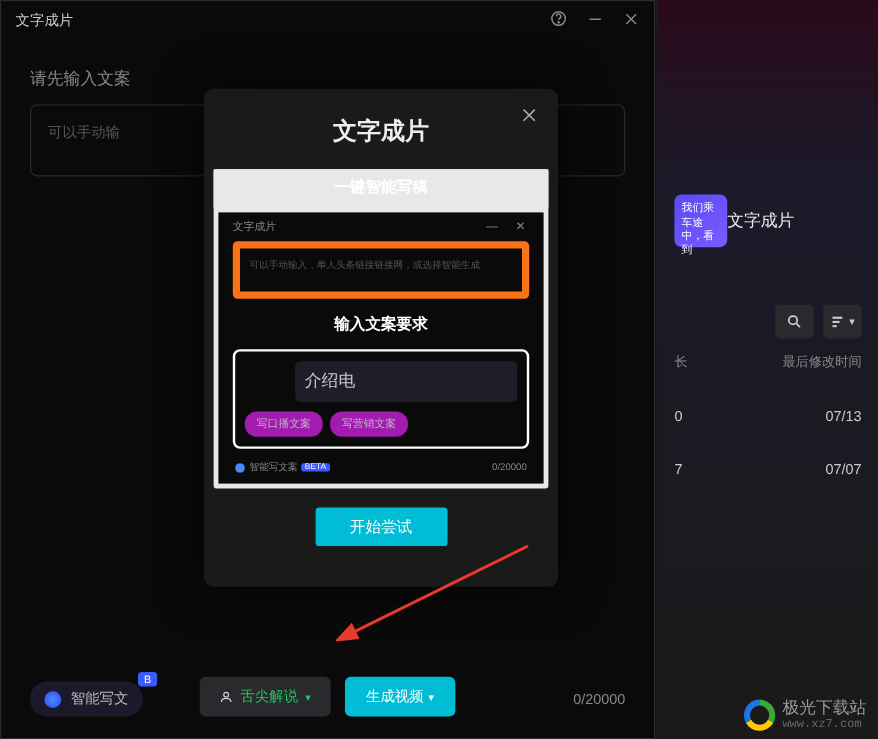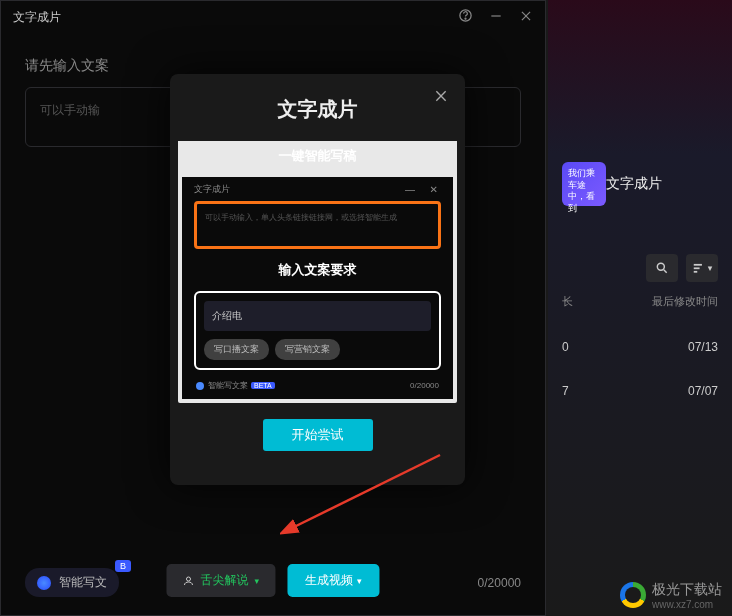--- a/index.html
+++ b/index.html
@@ -46,39 +46,39 @@
 .modal { position: absolute; top: 74px; left: 170px; width: 295px; background: #1a1a1a; border-radius: 8px; padding-bottom: 18px; box-shadow: 0 0 40px rgba(0,0,0,0.8); }
 .modal-title { color: #eee; font-size: 20px; font-weight: bold; text-align: center; padding: 22px 0 18px; }
 .modal-close { position: absolute; top: 14px; right: 16px; color: #aaa; font-size: 18px; cursor: pointer; }
 
 .preview-img { margin: 0 8px 14px; background: #e8e8e8; border-radius: 2px; padding: 4px; }
 .preview-inner { background: #0a0a0a; padding: 4px 4px 8px; }
 .preview-header1 { color: #fff; font-size: 13px; font-weight: bold; text-align: center; padding: 6px 0 8px; background: #e8e8e8; margin: -4px -4px 4px; }
 .preview-title { height: 16px; display: flex; align-items: center; padding: 0 8px; color: #888; font-size: 9px; }
 .preview-title .dots { margin-left: auto; letter-spacing: 3px; font-size:10px;}
 .preview-prompt { color: #aaa; font-size: 10px; padding: 8px 12px 4px; }
-.preview-textarea { margin: 4px 8px; border: 3px solid #f97316; border-radius: 4px; padding: 8px; color: #555; font-size: 8px; height: 48px; }
+.preview-textarea { margin: 4px 8px; border: 6px solid #f97316; border-radius: 4px; padding: 8px; color: #555; font-size: 8px; height: 48px; }
 .preview-header2 { color: #fff; font-size: 13px; font-weight: bold; text-align: center; padding: 8px 0; }
 .preview-highlight { margin: 4px 8px 6px; border: 2.5px solid #fff; border-radius: 6px; padding: 8px; }
-.preview-input { background: #1e1e2a; border-radius: 4px; padding: 8px; color: #ccc; font-size: 10px; margin-bottom: 8px; }
+.preview-input { background: #1e1e2a; border-radius: 4px; padding: 8px; color: #ccc; font-size: 14px; margin-bottom: 8px; margin-left: 42px; }
 .preview-chips { display: flex; gap: 6px; }
-.chip { background: #404040; border-radius: 10px; padding: 4px 10px; color: #bbb; font-size: 9px; }
+.chip { background: #a21caf; border-radius: 10px; padding: 4px 10px; color: #bbb; font-size: 9px; }
 .preview-footer { display: flex; align-items: center; padding: 4px 10px 0; color: #888; font-size: 8px; }
 .preview-footer .tag { background: #3b5aff; color: #fff; font-size: 7px; padding: 0 3px; border-radius: 2px; margin-left: 3px; }
 .preview-footer .pcounter { margin-left: auto; }
 
 .start-btn { display: block; width: 110px; margin: 16px auto; background: #00bcd4; color: #fff; text-align: center; padding: 7px 0; border-radius: 3px; font-size: 13px; cursor: pointer; }
 
 .red-arrow { position: absolute; pointer-events: none; }
 
 .watermark { position: absolute; bottom: 6px; right: 10px; display: flex; align-items: center; gap: 6px; }
 .wm-logo { width: 26px; height: 26px; border-radius: 50%; background: conic-gradient(#3aaa35 0deg 120deg, #ffc800 120deg 240deg, #1a75e8 240deg 360deg); position: relative; }
 .wm-logo::after { content:""; position:absolute; top:5px; left:5px; right:5px; bottom:5px; background:#1a1a1a; border-radius:50%; }
 .wm-text { color: #999; font-size: 14px; }
-.wm-sub { color: #666; font-size: 10px; display: block; }
+.wm-sub { color: #666; font-size: 10px; display: block; font-family: Liberation Mono, monospace; }
 </style>
 </head>
 <body>
 
 <div class="outer-window">
   <div class="outer-titlebar">
     <span>教程</span>
     <span class="icon-btn">
       <svg width="15" height="15" viewBox="0 0 24 24" fill="none" stroke="#aaa" stroke-width="2">
           <rect x="3" y="4" width="18" height="13" rx="2"></rect>

